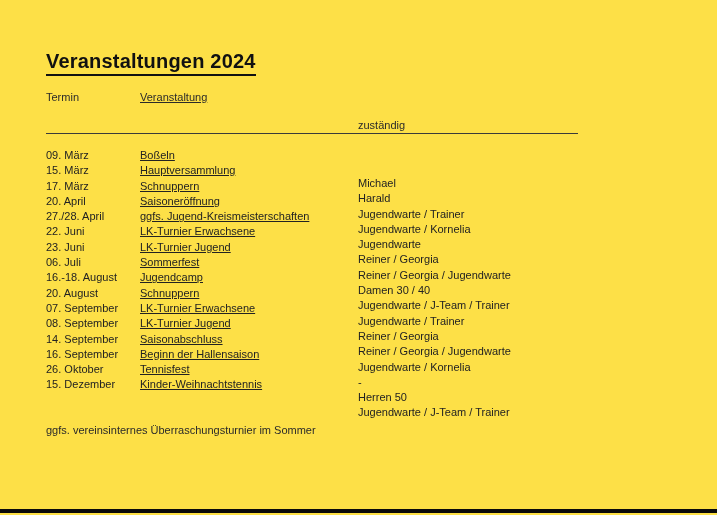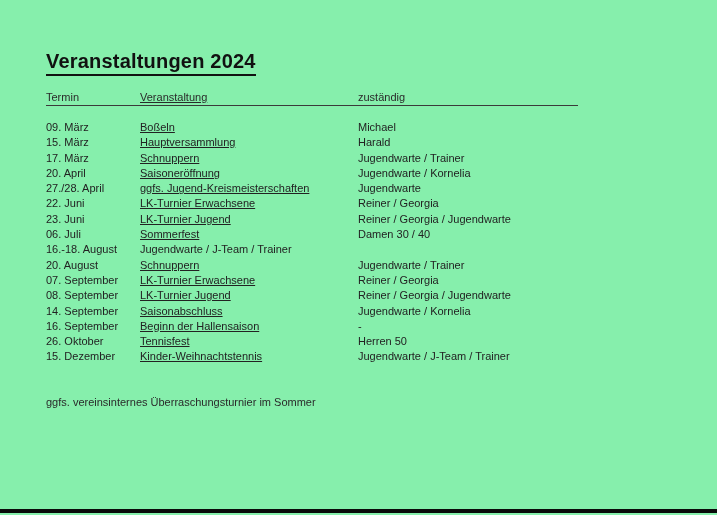--- a/index.html
+++ b/index.html
@@ -4,21 +4,21 @@
 <style>
   html, body {
     margin: 0;
     padding: 0;
     background: #ffffff;
   }
   .page {
     position: relative;
     width: 717px;
     height: 515px;
-    background: #86efac;
+    background: #fde047;
     overflow: hidden;
     font-family: "Liberation Sans", "DejaVu Sans", sans-serif;
     color: #222222;
   }
   .content {
     position: absolute;
     left: 46px;
     top: 50px;
     width: 625px;
   }
@@ -46,21 +46,21 @@
   }
   .row {
     display: flex;
     font-size: 11px;
     line-height: 15.3px;
     height: 15.3px;
     white-space: nowrap;
   }
   .col-termin        { width: 94px;  flex: 0 0 94px;  }
   .col-veranstaltung { width: 218px; flex: 0 0 218px; text-decoration: underline; }
-  .col-zustaendig    { flex: 1 1 auto; }
+  .col-zustaendig    { flex: 1 1 auto; margin-top: 28px; }
   .footer-note {
     margin-top: 31px;
     font-size: 11px;
     color: #2a2a2a;
   }
   .bottom-edge {
     position: absolute;
     left: 0;
     right: 0;
     bottom: 2px;
@@ -118,20 +118,21 @@
           <span class="col-veranstaltung">LK-Turnier Jugend</span>
           <span class="col-zustaendig">Reiner / Georgia / Jugendwarte</span>
         </div>
         <div class="row">
           <span class="col-termin">06. Juli</span>
           <span class="col-veranstaltung">Sommerfest</span>
           <span class="col-zustaendig">Damen 30 / 40</span>
         </div>
         <div class="row">
           <span class="col-termin">16.-18. August</span>
+          <span class="col-veranstaltung">Jugendcamp</span>
           <span class="col-zustaendig">Jugendwarte / J-Team / Trainer</span>
         </div>
         <div class="row">
           <span class="col-termin">20. August</span>
           <span class="col-veranstaltung">Schnuppern</span>
           <span class="col-zustaendig">Jugendwarte / Trainer</span>
         </div>
         <div class="row">
           <span class="col-termin">07. September</span>
           <span class="col-veranstaltung">LK-Turnier Erwachsene</span>

